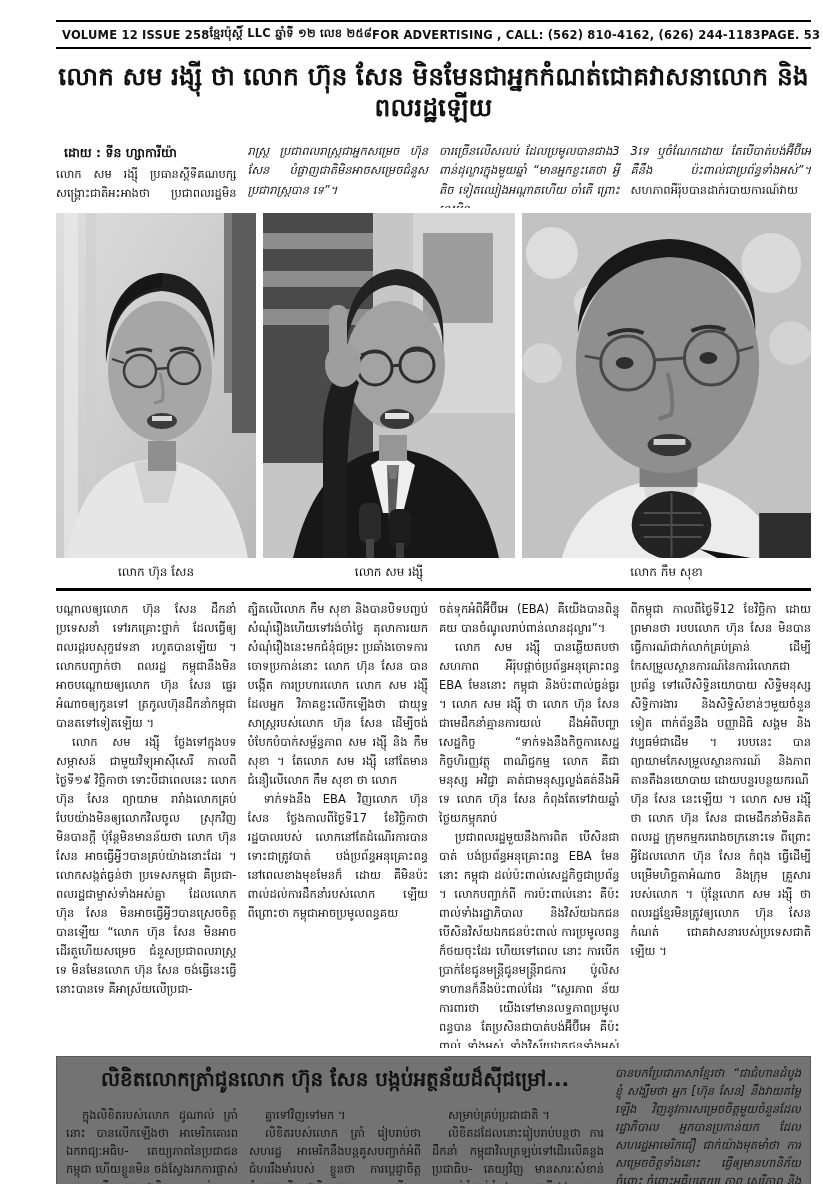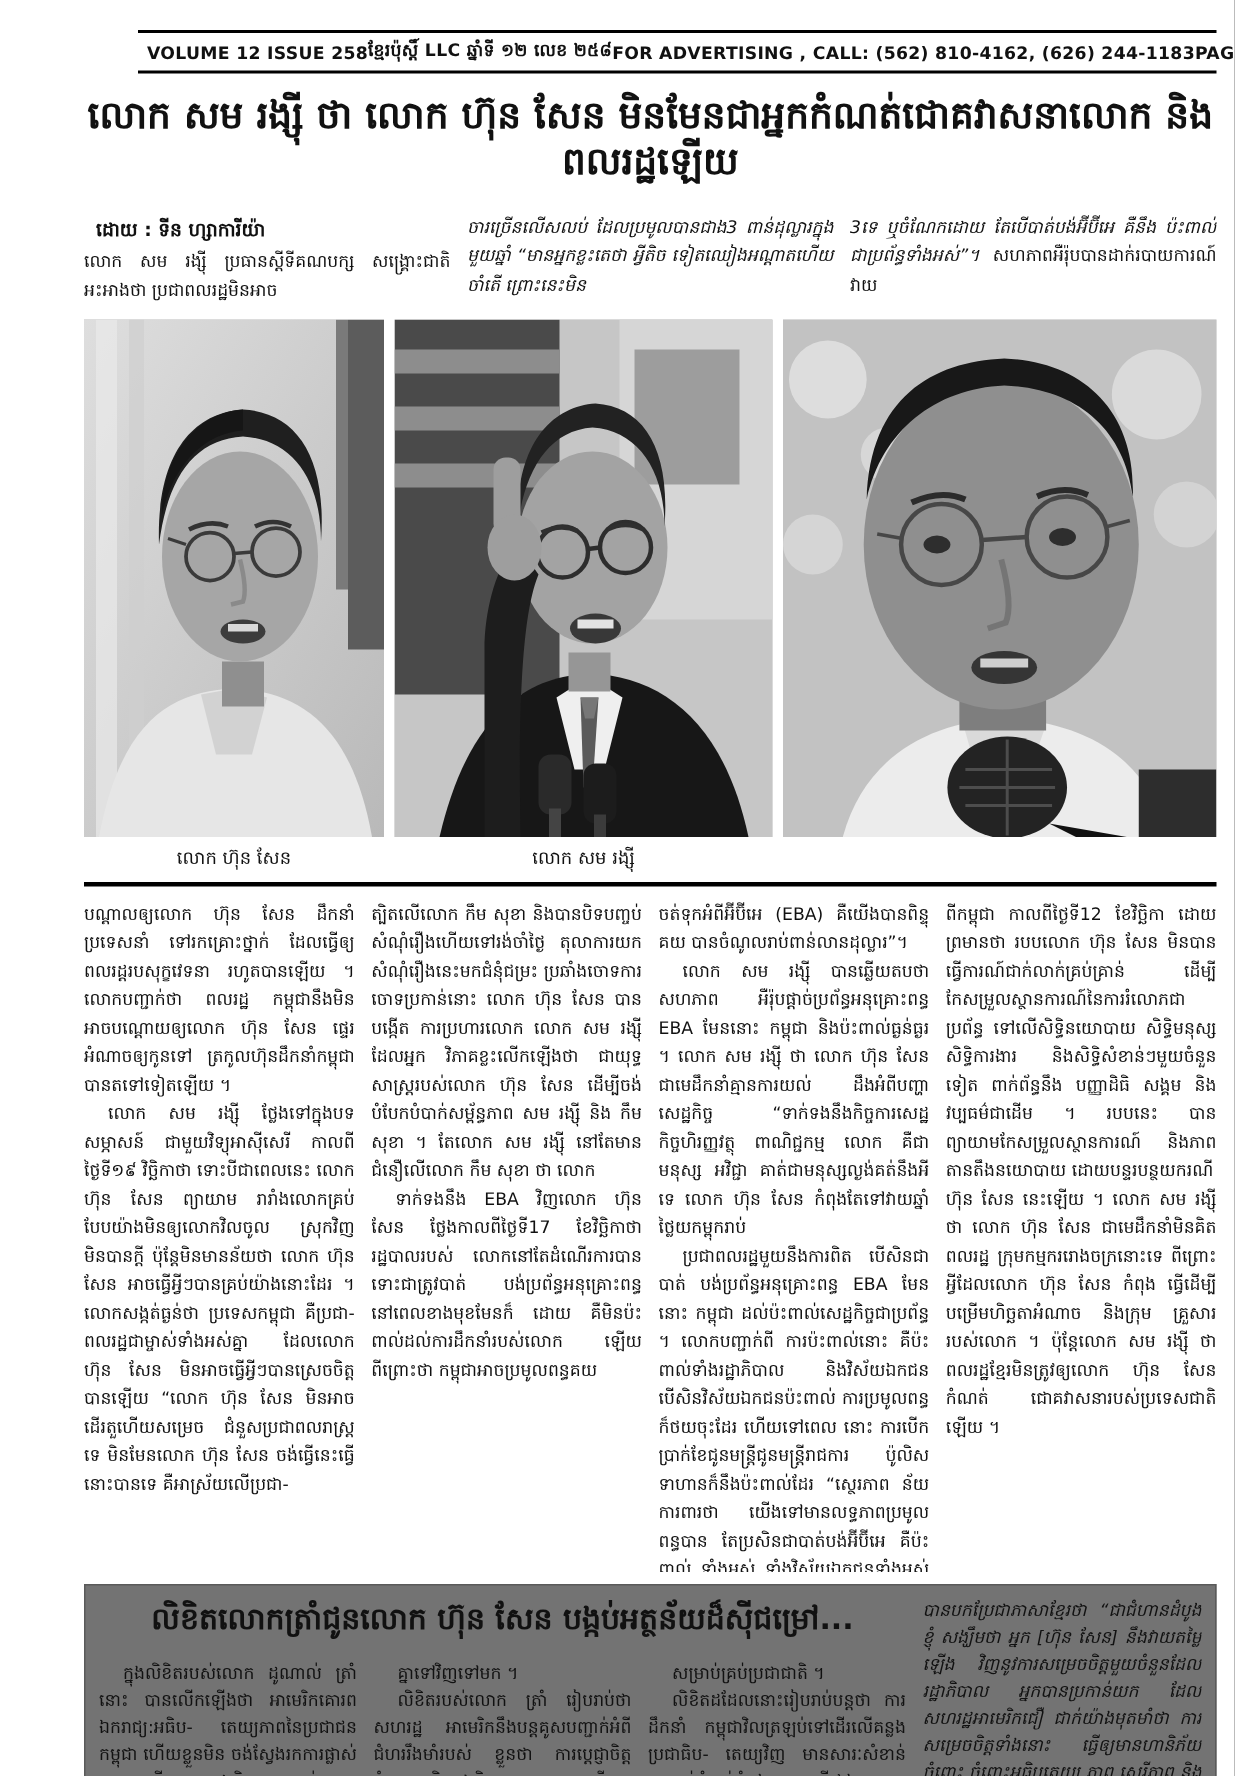--- a/index.html
+++ b/index.html
@@ -2,21 +2,21 @@
 <html><head>
 <meta charset="utf-8">
 <style>
   html,body{margin:0;padding:0;background:#888;}
   .page{width:823px;height:1184px;background:#fff;color:#111;margin:0 auto;
         font-family:"DejaVu Sans", sans-serif;box-sizing:border-box;
         padding:20px 12px 0 56px;position:relative;overflow:hidden;}
   
   .masthead{border-top:2.5px solid #000;border-bottom:2.5px solid #000;
         display:flex;align-items:center;justify-content:flex-start;
-        font-weight:bold;font-size:11.5px;padding:4px 6px;white-space:nowrap;margin-left:36px;}
+        font-weight:bold;font-size:11.5px;padding:4px 6px;white-space:nowrap;}
   .masthead span{letter-spacing:.2px;}
   
   .headline{font-size:25px;font-weight:bold;text-align:center;margin:12px 0 6px;line-height:1.25;}
   
   .introrow{display:flex;gap:11px;font-size:11.5px;line-height:1.7;height:66px;overflow:hidden;text-align:justify;margin-top:18px;}
   .introrow .col{flex:1;min-width:0;}
   .byline{font-weight:bold;font-size:12.5px;margin:0 0 2px 8px;}
   .introrow p{margin:0;}
   .ital{font-style:italic;}
   
@@ -57,20 +57,23 @@
     <span>FOR ADVERTISING ,  CALL: (562) 810-4162, (626) 244-1183</span>
     <span>PAGE. 53</span>
   </div>
 
   <div class="headline">លោក សម រង្ស៊ី ថា លោក ហ៊ុន សែន មិនមែនជាអ្នកកំណត់ជោគវាសនាលោក និងពលរដ្ឋឡើយ</div>
 
   <div class="introrow">
     <div class="col">
       <div class="byline">ដោយ : ទីន ហ្សាការីយ៉ា</div>
       <p class="cont">លោក សម រង្ស៊ី ប្រធានស្តីទីគណបក្ស សង្គ្រោះជាតិអះអាងថា ប្រជាពលរដ្ឋមិនអាច</p>
+    </div>
+    <div class="col ital">
+      <p class="cont">រាស្ត្រ ប្រជាពលរាស្ត្រជាអ្នកសម្រេច ហ៊ុន សែន បំផ្លាញជាតិមិនអាចសម្រេចជំនួសប្រជារាស្ត្របាន ទេ”។</p>
     </div>
     <div class="col ital">
       <p class="cont">ចារច្រើនលើសលប់ ដែលប្រមូលបានជាង3 ពាន់ដុល្លារក្នុងមួយឆ្នាំ “មានអ្នកខ្លះតេថា អ្វីតិច ទៀតឈៀងអណ្តាតហើយ ចាំតើ ព្រោះនេះមិន</p>
     </div>
     <div class="col">
       <p class="cont">
         <span class="ital">3ទេ ឬចំណែកដោយ តែបើបាត់បង់អ៊ីប៊ីអេ គឺនឹង ប៉ះពាល់ជាប្រព័ន្ធទាំងអស់”។</span>
         <span>សហភាពអឺរ៉ុបបានដាក់របាយការណ៍វាយ</span>
       </p>
     </div>
@@ -168,20 +171,21 @@
         <path d="M 118 312 h 64 M 122 300 h 58 M 122 324 h 58 M 150 280 v 64" stroke="#4d4d4d" stroke-width="2" fill="none"></path>
         <path d="M 178 336 L 230 345 L 196 345 Z" fill="#111"></path>
         <rect x="238" y="300" width="52" height="45" fill="#2d2d2d"></rect>
       </svg>
     </figure>
   </div>
 
   <div class="captions">
     <div class="cap cap1">លោក ហ៊ុន សែន</div>
     <div class="cap cap2">លោក សម រង្ស៊ី</div>
+    <div class="cap cap3">លោក កឹម សុខា</div>
   </div>
 
   <div class="thickrule"></div>
 
   <div class="bodycols">
     <div class="col">
       <p class="cont">បណ្តាលឲ្យលោក ហ៊ុន សែន ដឹកនាំប្រទេសនាំ ទៅរកគ្រោះថ្នាក់ ដែលធ្វើឲ្យពលរដ្តរបសុក្ខវេទនា រហូតបានឡើយ ។ លោកបញ្ជាក់ថា ពលរដ្ឋ កម្ពុជានឹងមិនអាចបណ្តោយឲ្យលោក ហ៊ុន សែន ផ្ទេរអំណាចឲ្យកូនទៅ ត្រកូលហ៊ុនដឹកនាំកម្ពុជា បានតទៅទៀតឡើយ ។</p>
       <p>លោក សម រង្ស៊ី ថ្លែងទៅក្នុងបទសម្ភាសន៍ ជាមួយវិទ្យុអាស៊ីសេរី កាលពីថ្ងៃទី១៩ វិច្ឆិកាថា ទោះបីជាពេលនេះ លោក ហ៊ុន សែន ព្យាយាម រារាំងលោកគ្រប់បែបយ៉ាងមិនឲ្យលោកវិលចូល ស្រុកវិញ មិនបានក្តី ប៉ុន្តែមិនមានន័យថា លោក ហ៊ុន សែន អាចធ្វើអ្វីៗបានគ្រប់យ៉ាងនោះដែរ ។ លោកសង្កត់ធ្ងន់ថា ប្រទេសកម្ពុជា គឺប្រជា- ពលរដ្ឋជាម្ចាស់ទាំងអស់គ្នា ដែលលោក ហ៊ុន សែន មិនអាចធ្វើអ្វីៗបានស្រេចចិត្តបានឡើយ “លោក ហ៊ុន សែន មិនអាចដើរតួហើយសម្រេច ជំនួសប្រជាពលរាស្ត្រទេ មិនមែនលោក ហ៊ុន សែន ចង់ធ្វើនេះធ្វើនោះបានទេ គឺអាស្រ័យលើប្រជា-</p>
     </div>
     <div class="col">

